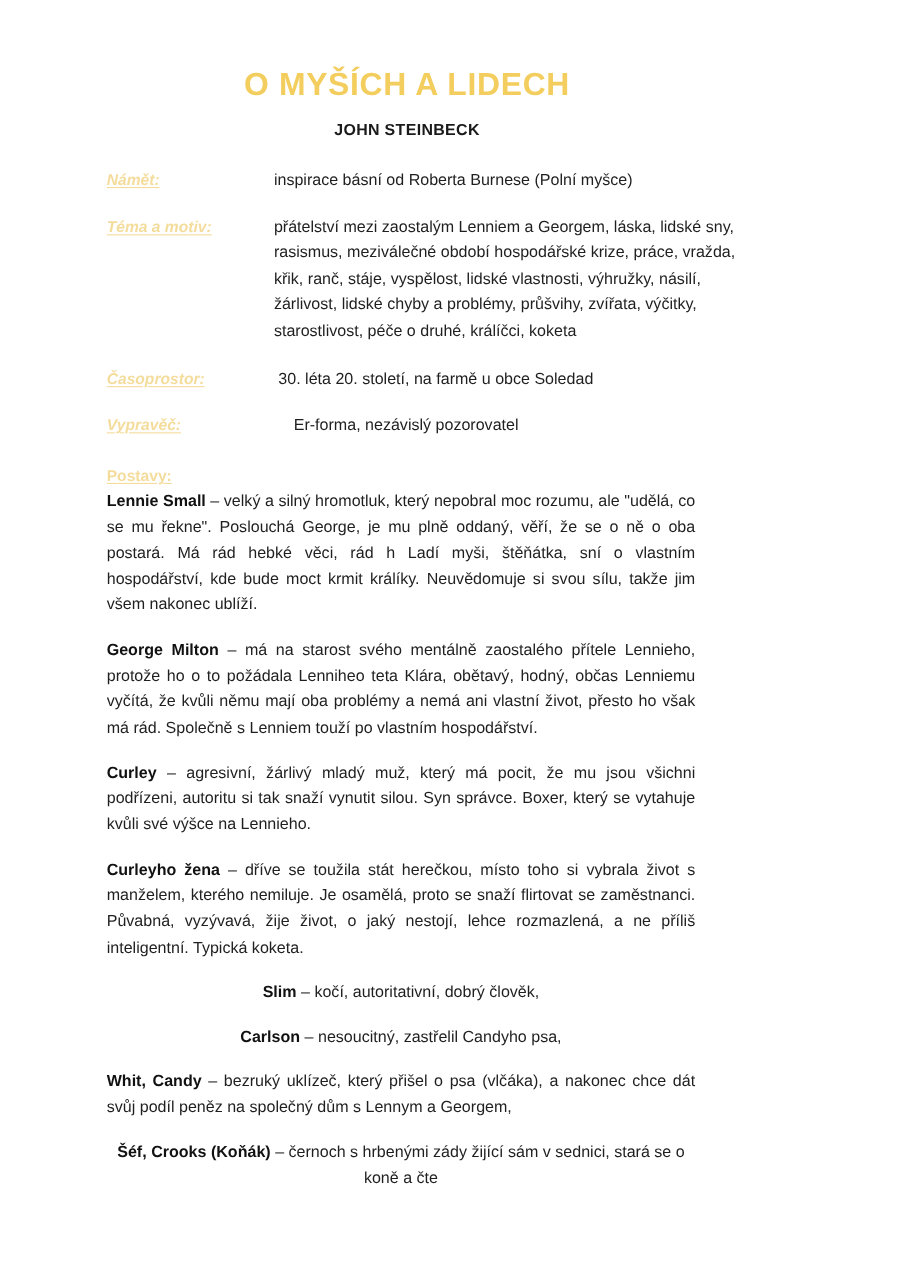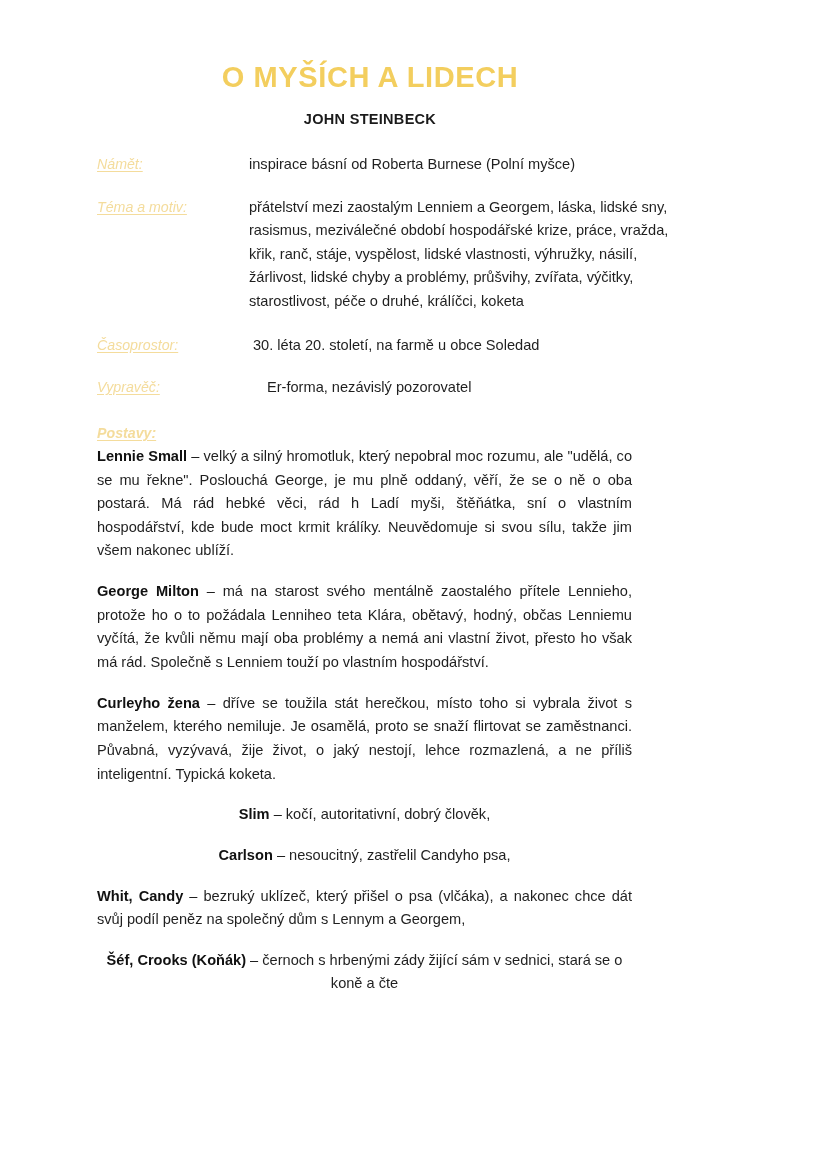--- a/index.html
+++ b/index.html
@@ -55,21 +55,21 @@
   .meta-row {
     display: flex;
     align-items: flex-start;
     margin-bottom: 20px;
     font-size: 14.6px;
     line-height: 1.55;
   }
   .meta-label {
     color: #F4DC9C;
     font-style: italic;
-    font-weight: normal;
+    font-weight: bold;
     text-decoration: underline;
     text-underline-offset: 2px;
     white-space: nowrap;
     flex: 0 0 auto;
     font-size: 14.2px;
   }
   
   .meta-label.col { width: 148px; }
   .meta-value {
     color: #1f1f1f;
@@ -77,21 +77,20 @@
     padding-left: 4px;
   }
   .meta-value.pad-sm { padding-left: 8px; }
   .meta-value.pad-lg { padding-left: 22px; }
 
   .theme-lines { line-height: 1.62; }
 
   
   .section-heading {
     color: #F4DC9C;
-    font-style: italic;
     font-weight: bold;
     text-decoration: underline;
     text-underline-offset: 2px;
     font-size: 14.2px;
     margin-top: 26px;
     margin-bottom: 4px;
   }
   .char-para {
     font-size: 14.6px;
     line-height: 1.62;
@@ -142,20 +141,21 @@
     </div>
 
     <div class="section-heading">Postavy:</div>
 
     <div class="char-wrap">
 
       <p class="char-para"><span class="char-name">Lennie Small</span><span> – velký a silný hromotluk, který nepobral moc rozumu, ale "udělá, co se mu řekne". Poslouchá George, je mu plně oddaný, věří, že se o ně o oba postará. Má rád hebké věci, rád h Ladí myši, štěňátka, sní o vlastním hospodářství, kde bude moct krmit králíky. Neuvědomuje si svou sílu, takže jim všem nakonec ublíží.</span></p>
 
       <p class="char-para"><span class="char-name">George Milton</span><span> – má na starost svého mentálně zaostalého přítele Lennieho, protože ho o to požádala Lenniheo teta Klára, obětavý, hodný, občas Lenniemu vyčítá, že kvůli němu mají oba problémy a nemá ani vlastní život, přesto ho však má rád. Společně s Lenniem touží po vlastním hospodářství.</span></p>
 
+      <p class="char-para"><span class="char-name">Curley</span><span> – agresivní, žárlivý mladý muž, který má pocit, že mu jsou všichni podřízeni, autoritu si tak snaží vynutit silou. Syn správce. Boxer, který se vytahuje kvůli své výšce na Lennieho.</span></p>
 
       <p class="char-para"><span class="char-name">Curleyho žena</span><span> – dříve se toužila stát herečkou, místo toho si vybrala život s manželem, kterého nemiluje. Je osamělá, proto se snaží flirtovat se zaměstnanci. Půvabná, vyzývavá, žije život, o jaký nestojí, lehce rozmazlená, a ne příliš inteligentní. Typická koketa.</span></p>
 
       <p class="char-para no-justify"><span class="char-name">Slim</span><span> – kočí, autoritativní, dobrý člověk,</span></p>
 
       <p class="char-para no-justify"><span class="char-name">Carlson</span><span> – nesoucitný, zastřelil Candyho psa,</span></p>
 
       <p class="char-para"><span class="char-name">Whit, Candy</span><span> – bezruký uklízeč, který přišel o psa (vlčáka), a nakonec chce dát svůj podíl peněz na společný dům s Lennym a Georgem,</span></p>
 
       <p class="char-para no-justify"><span class="char-name">Šéf, Crooks (Koňák)</span><span> – černoch s hrbenými zády žijící sám v sednici, stará se o koně a čte</span></p>

